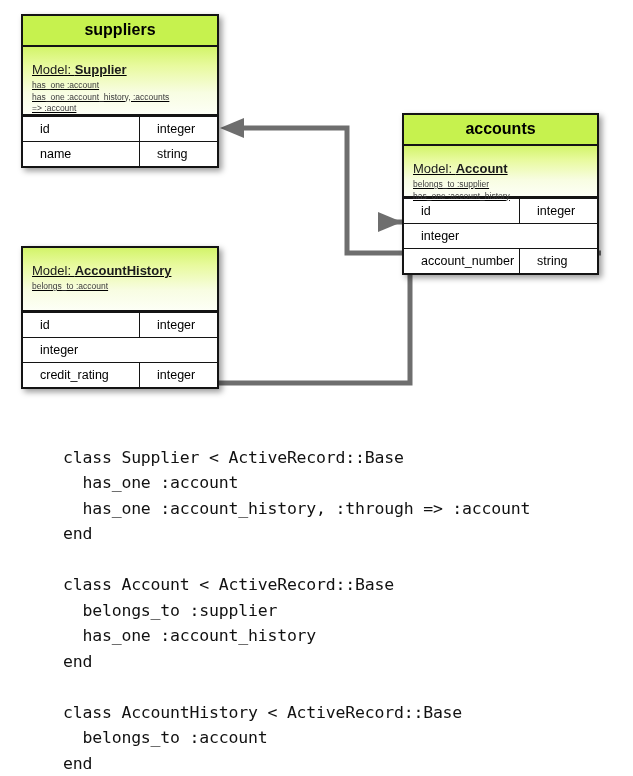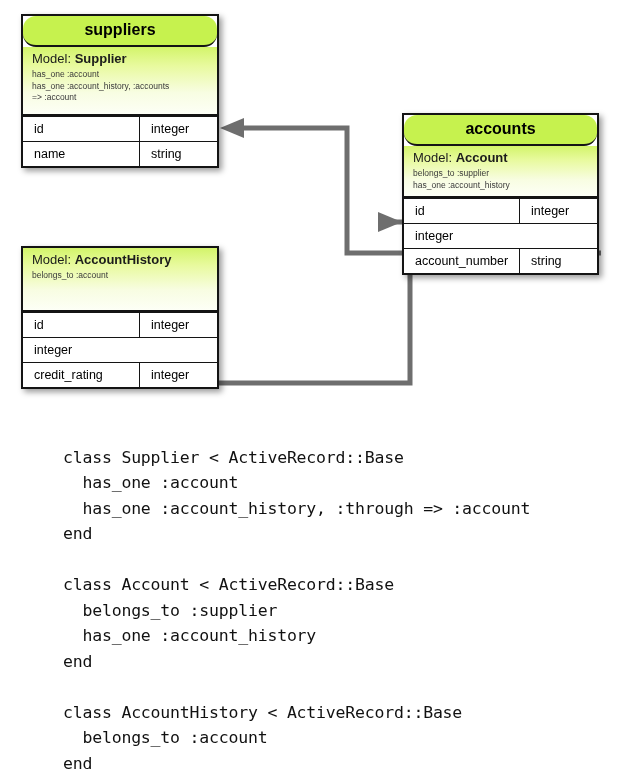--- a/index.html
+++ b/index.html
@@ -24,27 +24,27 @@
   }
   .entity-title{
     background:#c6f24e;
     border-bottom:2px solid #141414;
     text-align:center;
     font-weight:bold;
     font-size:16px;
     color:#000;
     padding:5px 0 6px 0;
     letter-spacing:0px;
-    border-radius:13px;
   }
   .entity-model{
     background:linear-gradient(to bottom,#d3f46a 0%,#e8fa9e 28%,#f8fde2 68%,#fdfff6 100%);
     border-bottom:2px solid #141414;
-    padding:4px 9px 6px 9px;
+    padding:15px 9px 6px 9px;
     box-sizing:border-box;
+    text-decoration:underline;
   }
   .model-line{
     font-size:13px;
     color:#1b1b1b;
     margin-bottom:3px;
     white-space:nowrap;
   }
   .model-line b{font-weight:bold;}
   .assoc-line{
     font-size:8.5px;
@@ -56,21 +56,21 @@
     display:flex;
     border-top:1px solid #141414;
     height:24px;
   }
   .attr-row:first-child{border-top:none;}
   .attr-name,.attr-type{
     font-size:12.5px;
     color:#000;
     display:flex;
     align-items:center;
-    padding-left:11px;
+    padding-left:17px;
     box-sizing:border-box;
     overflow:hidden;
     white-space:nowrap;
   }
   .attr-name{border-right:1px solid #141414;}
 
   
   #box-suppliers{left:21px;top:14px;width:198px;}
   #box-suppliers .attr-name{width:117px;}
   #box-suppliers .attr-type{width:77px;}

